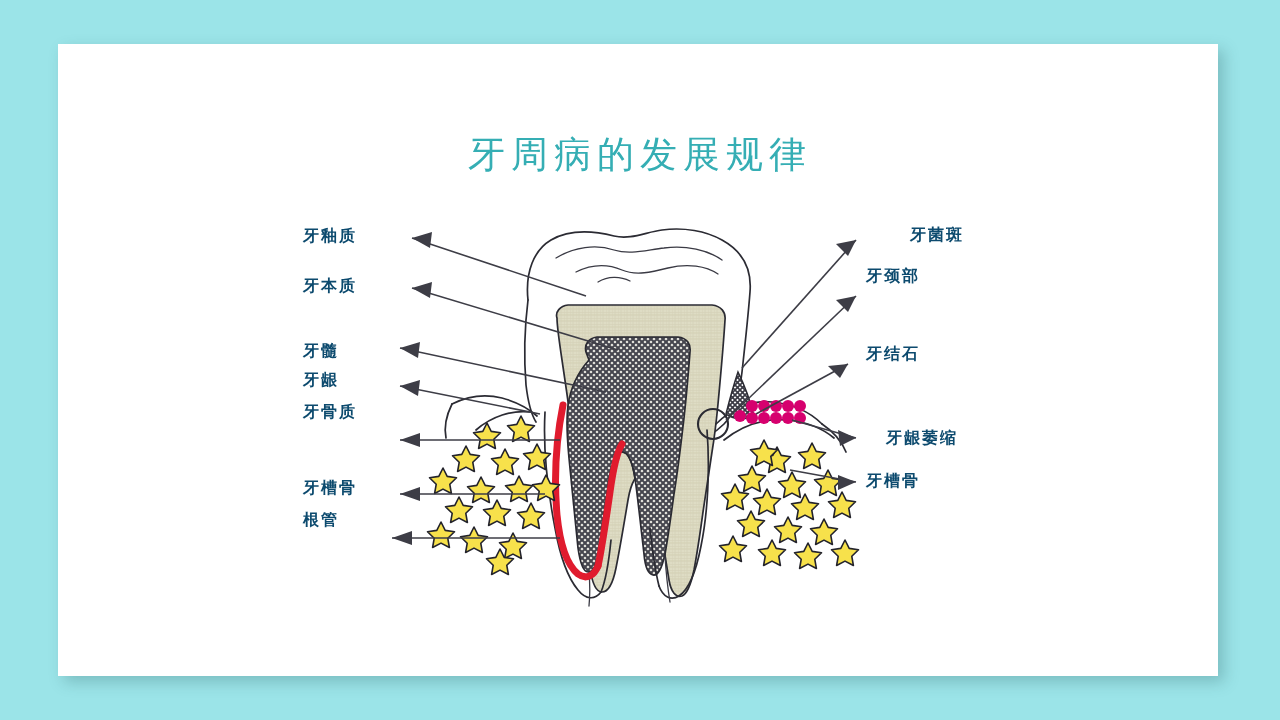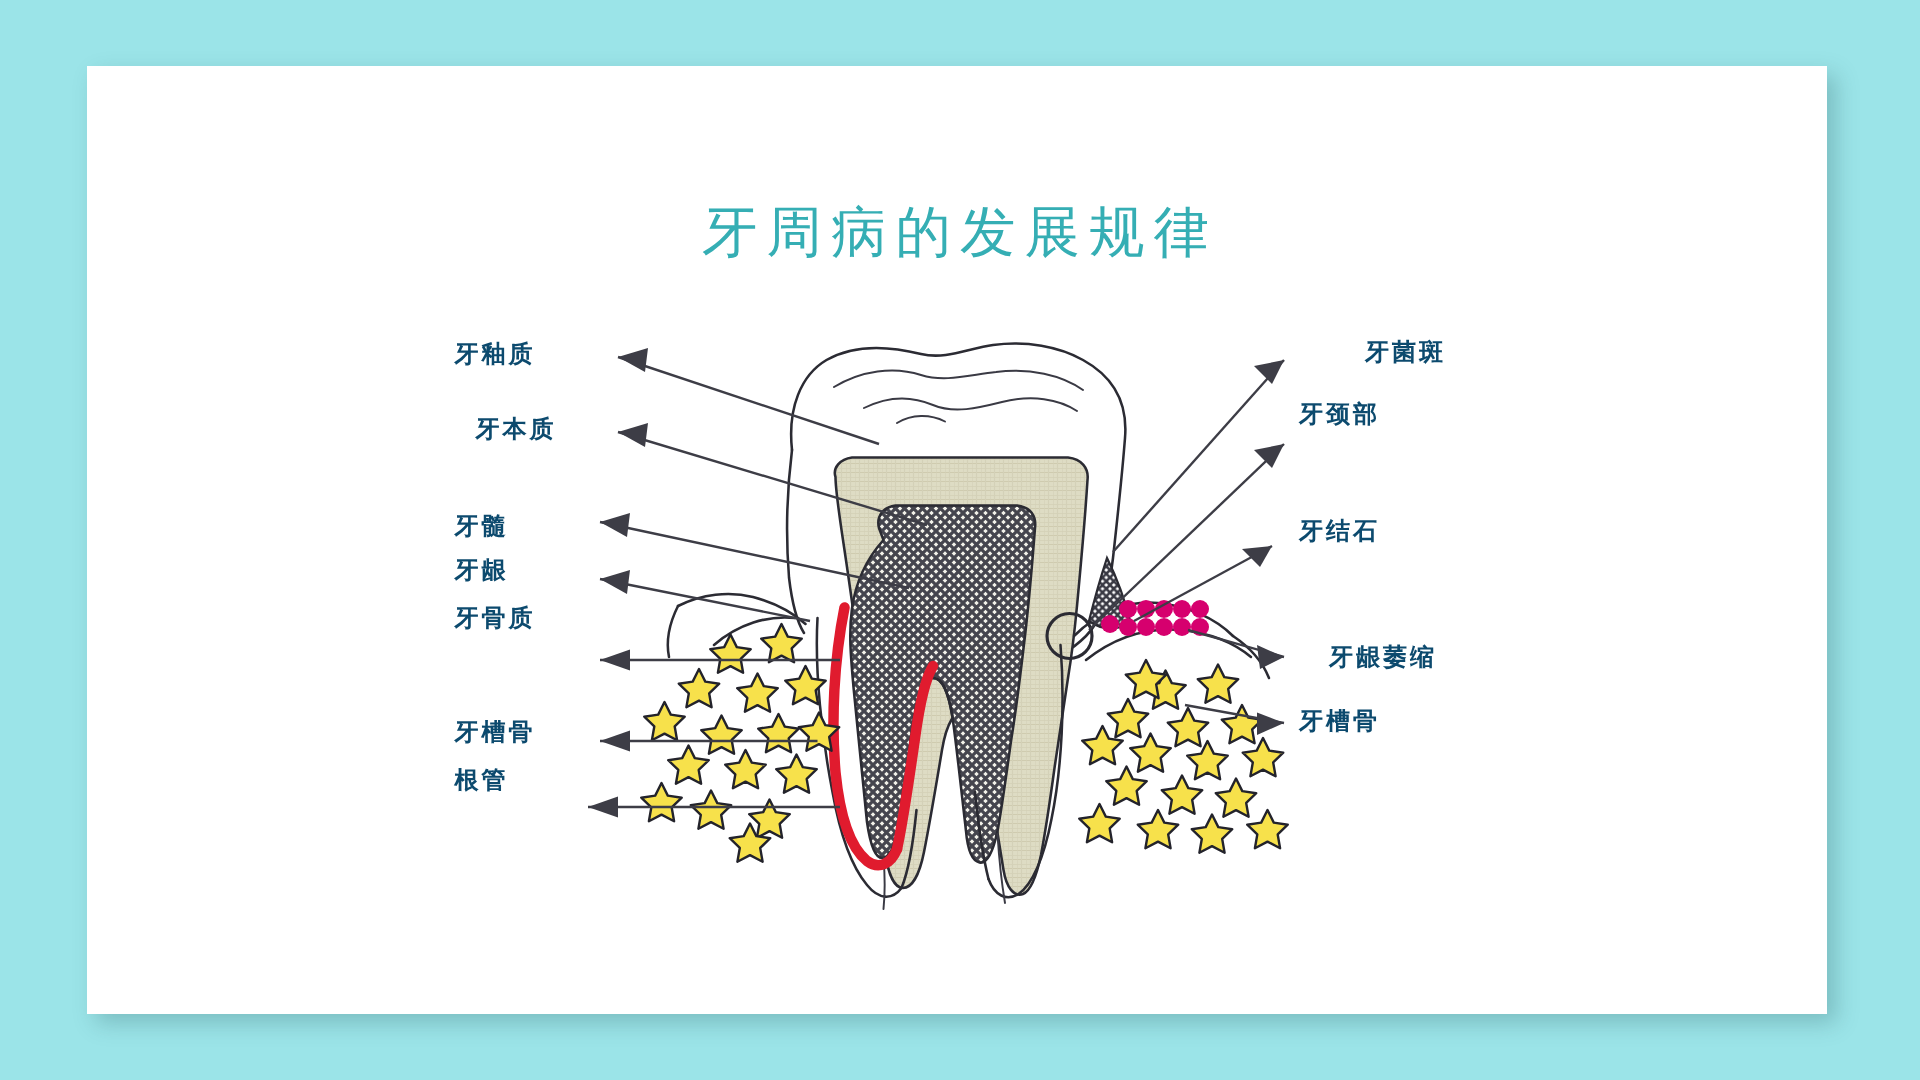--- a/index.html
+++ b/index.html
@@ -257,21 +257,21 @@
 
       <path class="lead" d="M856 438 L792 420"></path>
       <polygon class="ahead" points="856,438 838,430 840,446"></polygon>
 
       <path class="lead" d="M856 482 L790 470"></path>
       <polygon class="ahead" points="856,482 838,475 838,490"></polygon>
     </g>
   </svg>
 
   <div class="label" style="left:303px;top:226px;">牙釉质</div>
-  <div class="label" style="left:303px;top:276px;margin-left:14px;">牙本质</div>
+  <div class="label" style="left:303px;top:276px;">牙本质</div>
   <div class="label" style="left:303px;top:341px;">牙髓</div>
   <div class="label" style="left:303px;top:370px;text-align:center;">牙龈</div>
   <div class="label" style="left:303px;top:402px;">牙骨质</div>
   <div class="label" style="left:303px;top:478px;">牙槽骨</div>
   <div class="label" style="left:303px;top:510px;">根管</div>
 
   <div class="label" style="left:910px;top:225px;">牙菌斑</div>
   <div class="label" style="left:866px;top:266px;">牙颈部</div>
   <div class="label" style="left:866px;top:344px;">牙结石</div>
   <div class="label" style="left:886px;top:428px;">牙龈萎缩</div>

